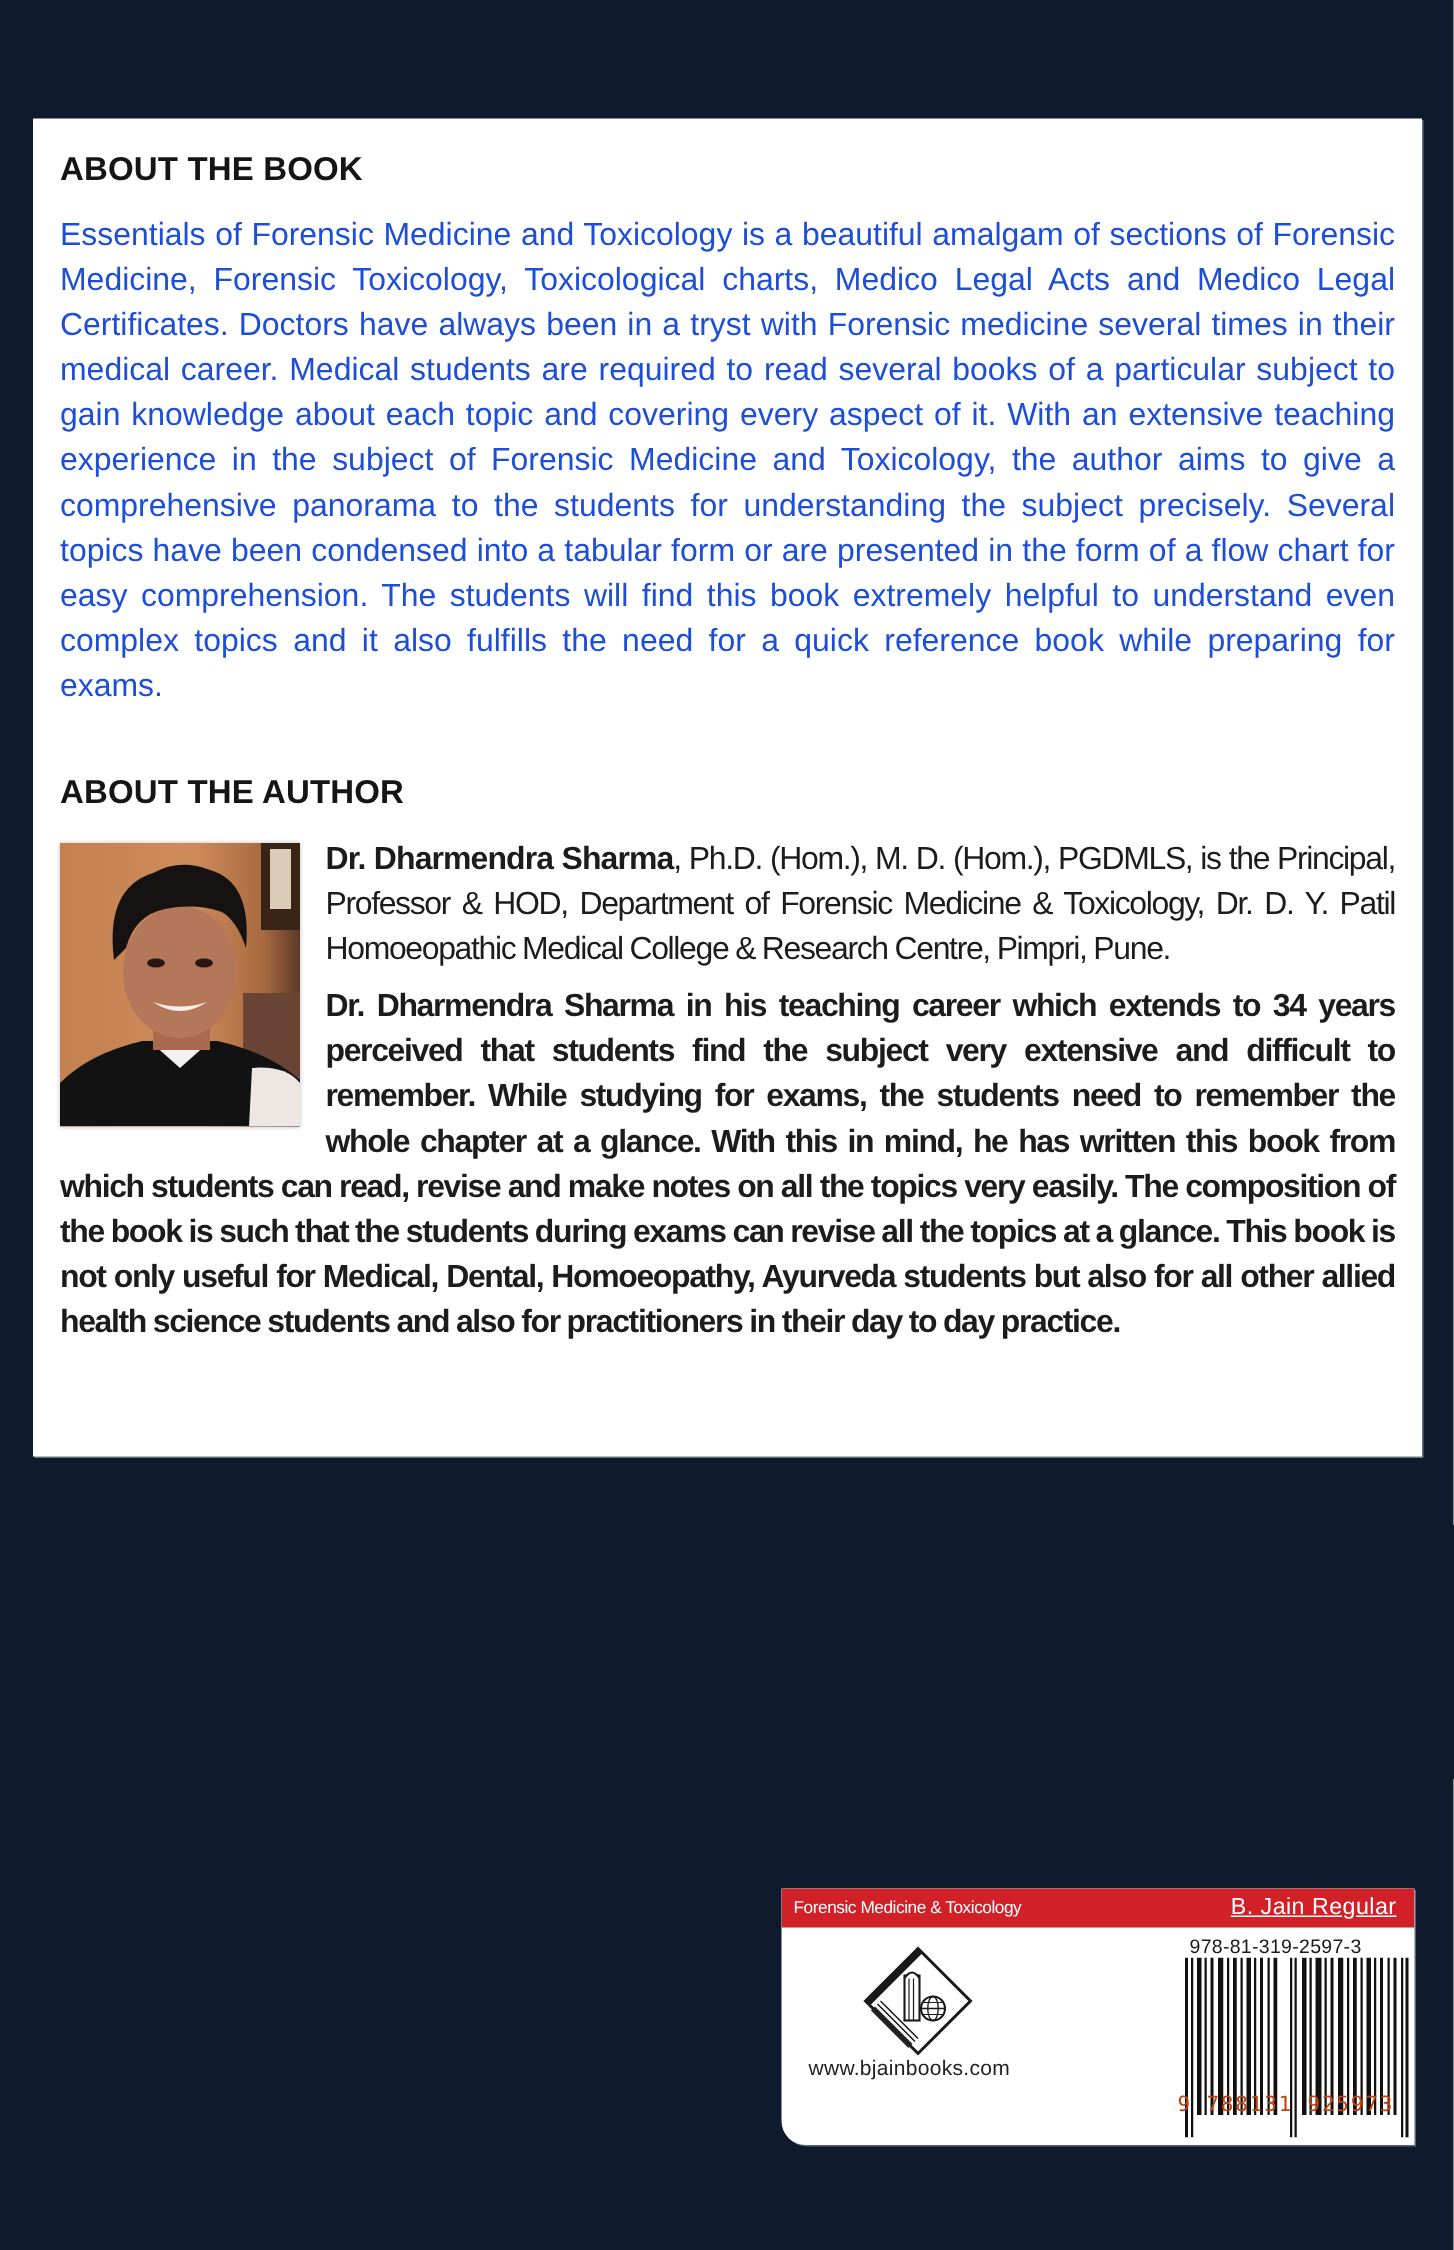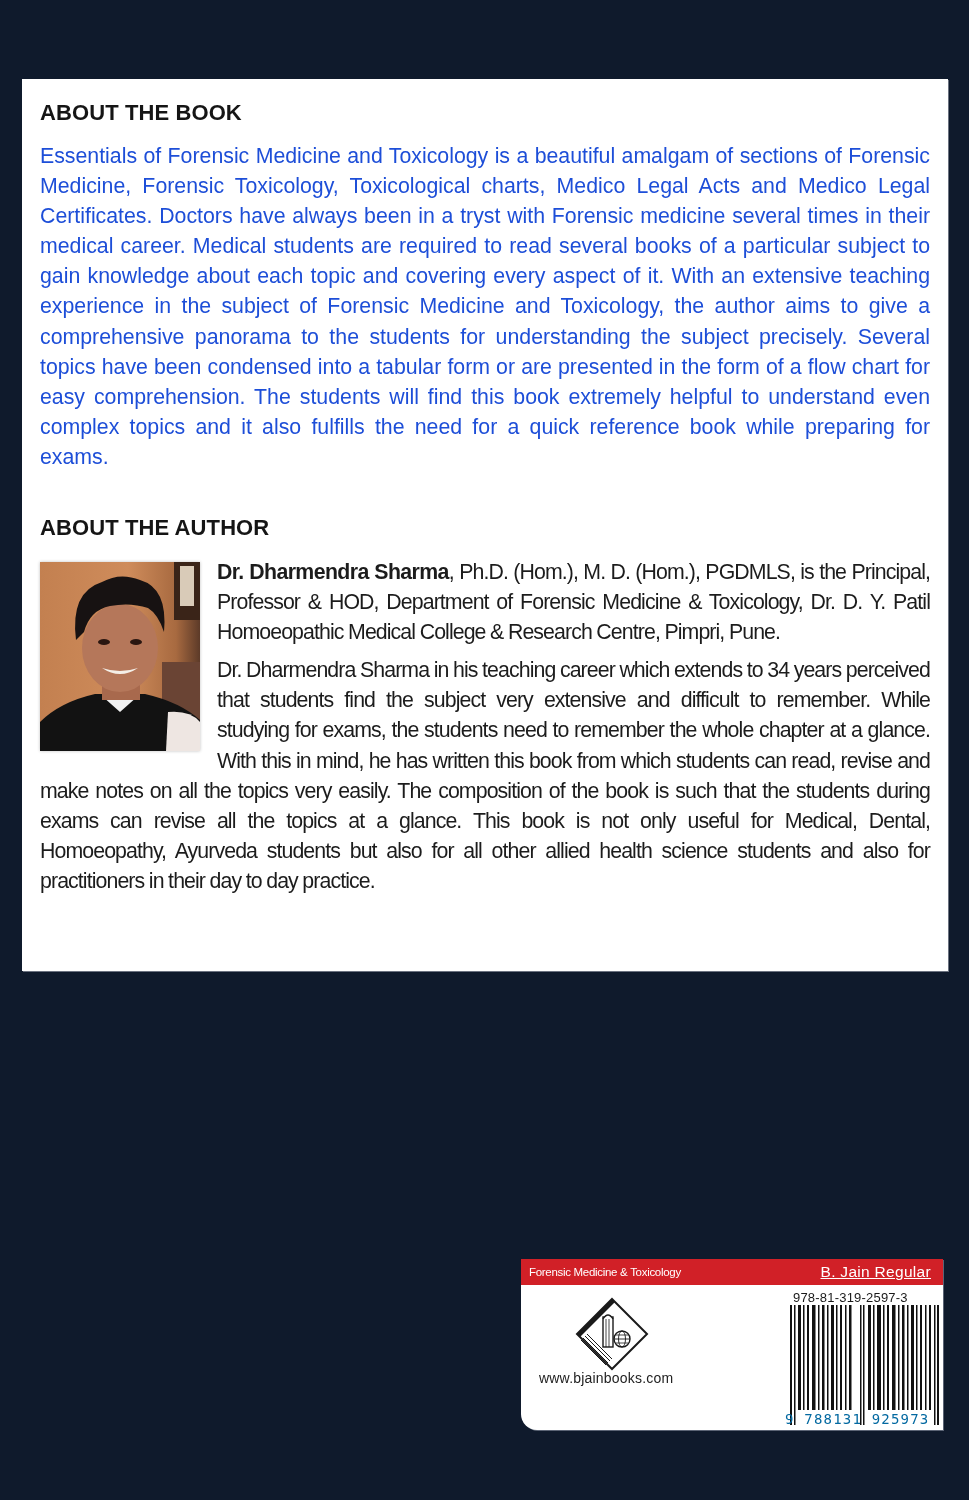--- a/index.html
+++ b/index.html
@@ -59,21 +59,21 @@
     .author-text {
       font-size: 21.3px;
       line-height: 30.1px;
       text-align: justify;
       color: #1c1c1c;
       font-family: "Liberation Sans", sans-serif;
       letter-spacing: -0.9px;
       word-spacing: -0.5px;
       margin: 0;
     }
-    .author-text + .author-text { margin-top: 8px; }
+    .author-text + .author-text { margin-top: 8px; font-weight: bold; }
     .author-text b { letter-spacing: -0.6px; }
 
     
     .label {
       position: absolute;
       left: 521px; top: 1259px;
       width: 422px; height: 171px;
       background: #ffffff;
       border-bottom-left-radius: 16px;
       box-shadow: 1px 1px 0 #5b6475;
@@ -110,25 +110,25 @@
       color: #1a1a1a;
       letter-spacing: 0.2px;
     }
     .barcode {
       position: absolute;
       left: 267px; top: 46px;
       width: 152px; height: 120px;
     }
     .barcode-digits {
       position: absolute;
-      left: 264px; top: 152px;
+      left: 264px; top: 136px;
       width: 158px;
       font-size: 14px;
       font-family: "DejaVu Sans Mono", monospace;
-      color: #0369a1;
+      color: #c2410c;
       letter-spacing: 1.2px;
       background: transparent;
     }
   </style>
 </head>
 <body>
 
 <div class="panel">
   <h2 class="heading h-book">ABOUT THE BOOK</h2>
   <p class="body-text p-book">Essentials of Forensic Medicine and Toxicology is a beautiful amalgam of sections of Forensic Medicine, Forensic Toxicology, Toxicological charts, Medico Legal Acts and Medico Legal Certificates. Doctors have always been in a tryst with Forensic medicine several times in their medical career. Medical students are required to read several books of a particular subject to gain knowledge about each topic and covering every aspect of it. With an extensive teaching experience in the subject of Forensic Medicine and Toxicology, the author aims to give a comprehensive panorama to the students for understanding the subject precisely. Several topics have been condensed into a tabular form or are presented in the form of a flow chart for easy comprehension. The students will find this book extremely helpful to understand even complex topics and it also fulfills the need for a quick reference book while preparing for exams.</p>

